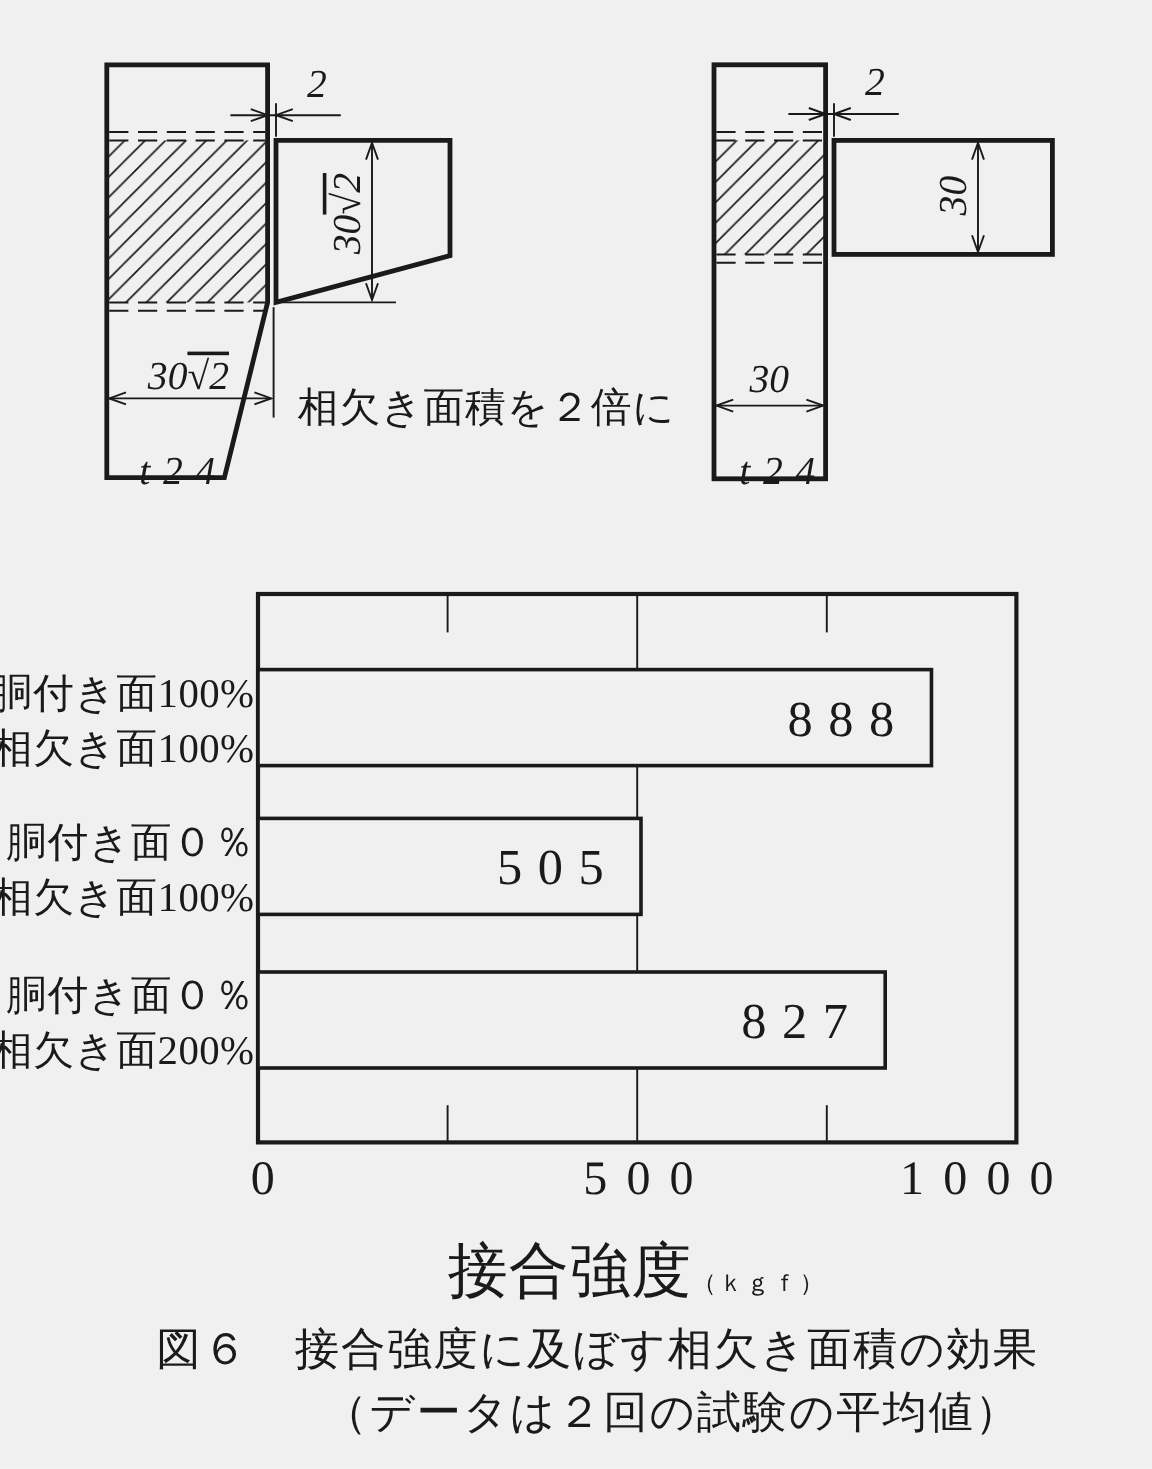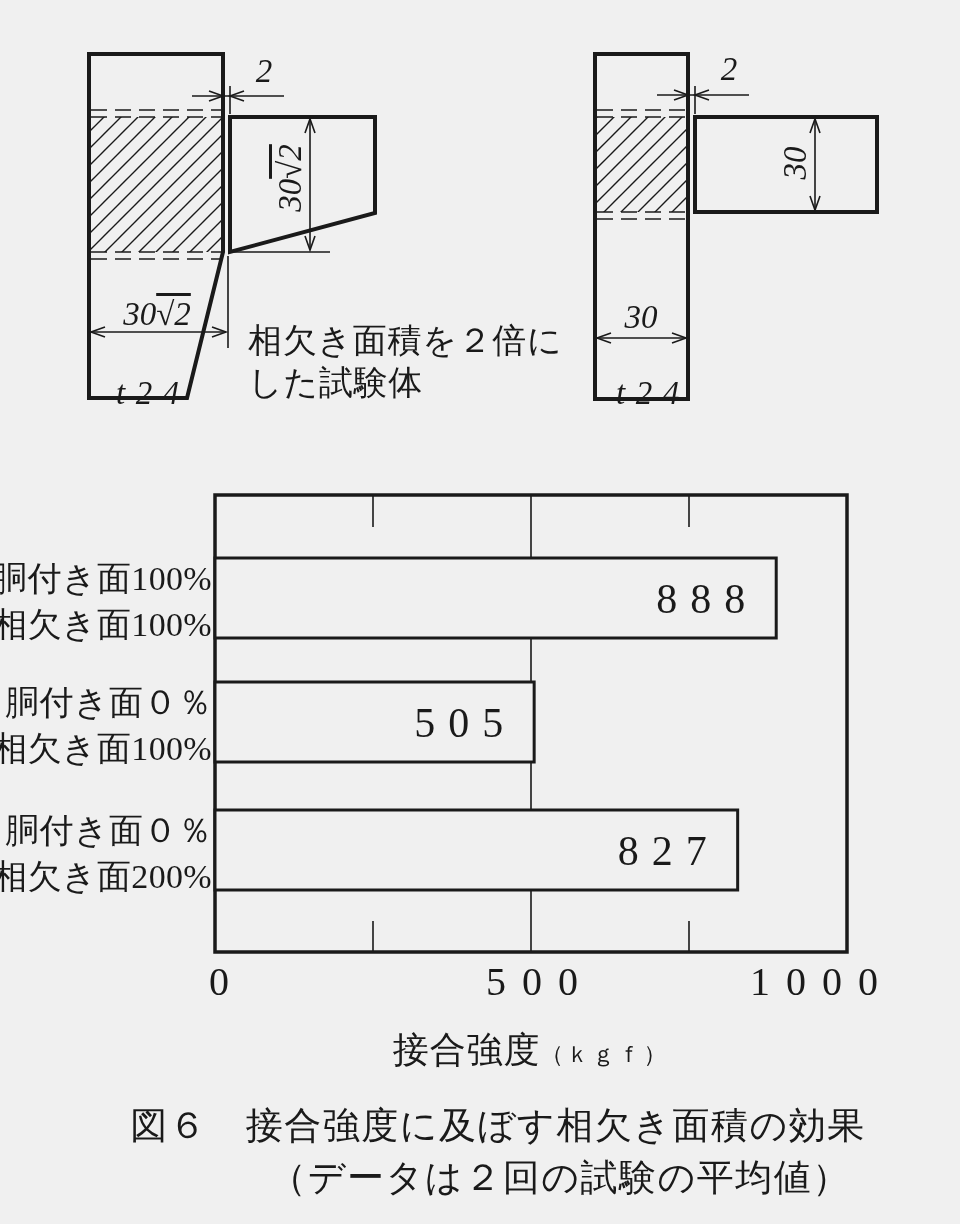--- a/index.html
+++ b/index.html
@@ -43,22 +43,22 @@
     text-align:center;
     line-height:40px;
   }
   .tick-label.spaced{letter-spacing:.40em;}
   
   .axis-title{
     width:632px;left:215px;top:1026px;
     text-align:center;
     letter-spacing:.06em;
   }
-  .axis-title .main{font-size:36px;}
-  .axis-title .unit{font-size:23px;letter-spacing:.12em;}
+  .axis-title .main{font-size:50px;}
+  .axis-title .unit{font-size:20px;letter-spacing:.12em;}
   
   .fig-caption{
     width:960px;left:0;
     text-align:center;
     font-size:37px;
     line-height:40px;
     letter-spacing:.04em;
   }
 </style>
 </head>
@@ -155,21 +155,20 @@
       </g>
     </g>
   </svg>
 
   <div class="abs dim txt" style="left:244px;top:54px;width:40px;">2</div>
   <div class="abs dim dim-rot txt" style="left:235px;top:161px;width:110px;"><span>30</span><span class="root">√2</span></div>
   <div class="abs dim txt" style="left:97px;top:297px;width:120px;"><span>30</span><span class="root">√2</span></div>
   <div class="abs dim thick-track txt" style="left:88px;top:362px;width:130px;">t24</div>
   <div class="abs spec-caption" style="left:248px;top:320px;">
     <div class="txt">相欠き面積を２倍に</div>
-    <div class="txt">した試験体</div>
   </div>
 
   <div class="abs dim txt" style="left:709px;top:52px;width:40px;">2</div>
   <div class="abs dim dim-rot txt" style="left:760px;top:146px;width:70px;">30</div>
   <div class="abs dim txt" style="left:591px;top:300px;width:100px;">30</div>
   <div class="abs dim thick-track txt" style="left:588px;top:362px;width:130px;">t24</div>
 
   <div class="abs cat-label" style="right:748px;top:556px;width:240px;">
     <div class="txt">胴付き面100%</div>
     <div class="txt">相欠き面100%</div>

